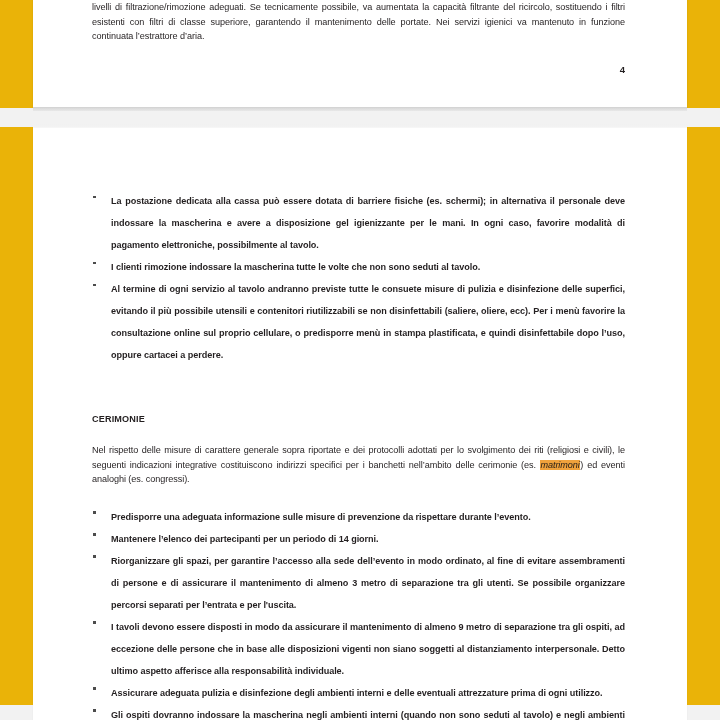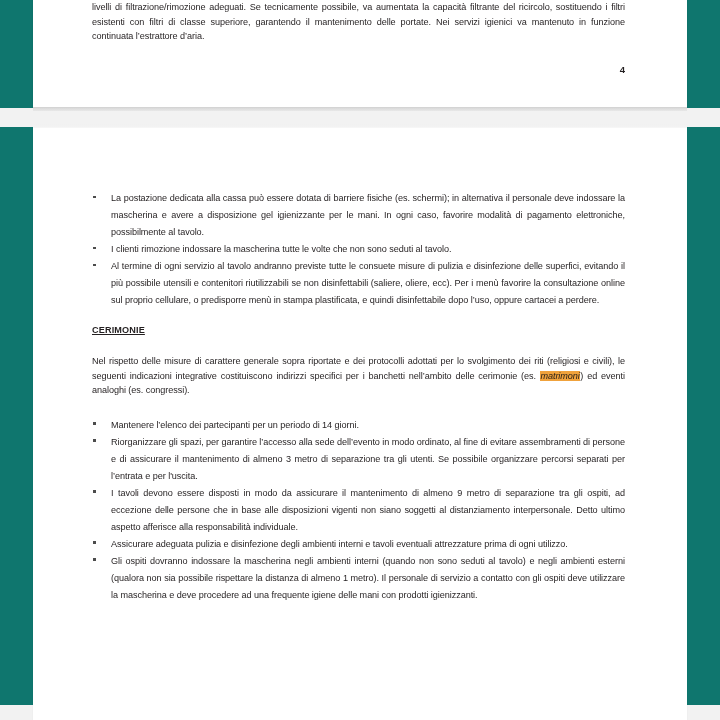--- a/index.html
+++ b/index.html
@@ -11,21 +11,21 @@
     height: 720px;
     overflow: hidden;
     background: #f2f2f2;
     font-family: "Liberation Sans", sans-serif;
     -webkit-font-smoothing: antialiased;
   }
   .viewer {
     position: relative;
     width: 720px;
     height: 705px;
-    background: #0f766e;
+    background: #eab308;
   }
 
   
   .page {
     position: absolute;
     left: 33px;
     width: 654px;
     background: #ffffff;
     box-sizing: border-box;
   }
@@ -93,24 +93,25 @@
   ul.bullets {
     margin: 0;
     padding: 0;
     list-style: none;
   }
   ul.bullets > li {
     position: relative;
     padding-left: 18px;
     margin: 0 0 0 1px;
     font-size: 9.1px;
-    line-height: 17px;
+    line-height: 22px;
     color: #231f20;
     text-align: justify;
     letter-spacing: -0.06px;
+    font-weight: bold;
   }
   ul.bullets > li::before {
     content: "";
     position: absolute;
     left: 0px;
     top: 5.5px;
     width: 2.6px;
     height: 2.6px;
     background: #4c4c4c;
   }
@@ -150,28 +151,29 @@
 
   <div class="page page-two">
     <div class="text-col" style="top: 62px;">
 
       <ul class="bullets">
         <li>La postazione dedicata alla cassa può essere dotata di barriere fisiche (es. schermi); in alternativa il personale deve indossare la mascherina e avere a disposizione gel igienizzante per le mani. In ogni caso, favorire modalità di pagamento elettroniche, possibilmente al tavolo.</li>
         <li class="gap-16">I clienti rimozione indossare la mascherina tutte le volte che non sono seduti al tavolo.</li>
         <li class="gap-16">Al termine di ogni servizio al tavolo andranno previste tutte le consuete misure di pulizia e disinfezione delle superfici, evitando il più possibile utensili e contenitori riutilizzabili se non disinfettabili (saliere, oliere, ecc). Per i menù favorire la consultazione online sul proprio cellulare, o predisporre menù in stampa plastificata, e quindi disinfettabile dopo l’uso, oppure cartacei a perdere.</li>
       </ul>
 
-      <h2 class="section-head" style="margin-top: 16px; text-decoration: underline;">CERIMONIE</h2>
+      <h2 class="section-head" style="margin-top: 48px;">CERIMONIE</h2>
 
       <p class="para" style="margin-top: 19px;"><span>Nel rispetto delle misure di carattere generale sopra riportate e dei protocolli adottati per lo svolgimento dei riti (religiosi e civili), le seguenti indicazioni integrative costituiscono indirizzi specifici per i banchetti nell’ambito delle cerimonie (es. </span><span class="hl">matrimoni</span><span>) ed eventi analoghi (es. congressi).</span></p>
 
       <ul class="bullets" style="margin-top: 19px;">
+        <li>Predisporre una adeguata informazione sulle misure di prevenzione da rispettare durante l’evento.</li>
         <li class="gap-17">Mantenere l’elenco dei partecipanti per un periodo di 14 giorni.</li>
         <li class="gap-17">Riorganizzare gli spazi, per garantire l’accesso alla sede dell’evento in modo ordinato, al fine di evitare assembramenti di persone e di assicurare il mantenimento di almeno 3 metro di separazione tra gli utenti. Se possibile organizzare percorsi separati per l’entrata e per l'uscita.</li>
         <li class="gap-16">I tavoli devono essere disposti in modo da assicurare il mantenimento di almeno 9 metro di separazione tra gli ospiti, ad eccezione delle persone che in base alle disposizioni vigenti non siano soggetti al distanziamento interpersonale. Detto ultimo aspetto afferisce alla responsabilità individuale.</li>
-        <li class="gap-17">Assicurare adeguata pulizia e disinfezione degli ambienti interni e tavoli eventuali attrezzature prima di ogni utilizzo.</li>
+        <li class="gap-17">Assicurare adeguata pulizia e disinfezione degli ambienti interni e delle eventuali attrezzature prima di ogni utilizzo.</li>
         <li class="gap-17">Gli ospiti dovranno indossare la mascherina negli ambienti interni (quando non sono seduti al tavolo) e negli ambienti esterni (qualora non sia possibile rispettare la distanza di almeno 1 metro). Il personale di servizio a contatto con gli ospiti deve utilizzare la mascherina e deve procedere ad una frequente igiene delle mani con prodotti igienizzanti.</li>
       </ul>
 
     </div>
   </div>
 
 </div>
 
 </body></html>

